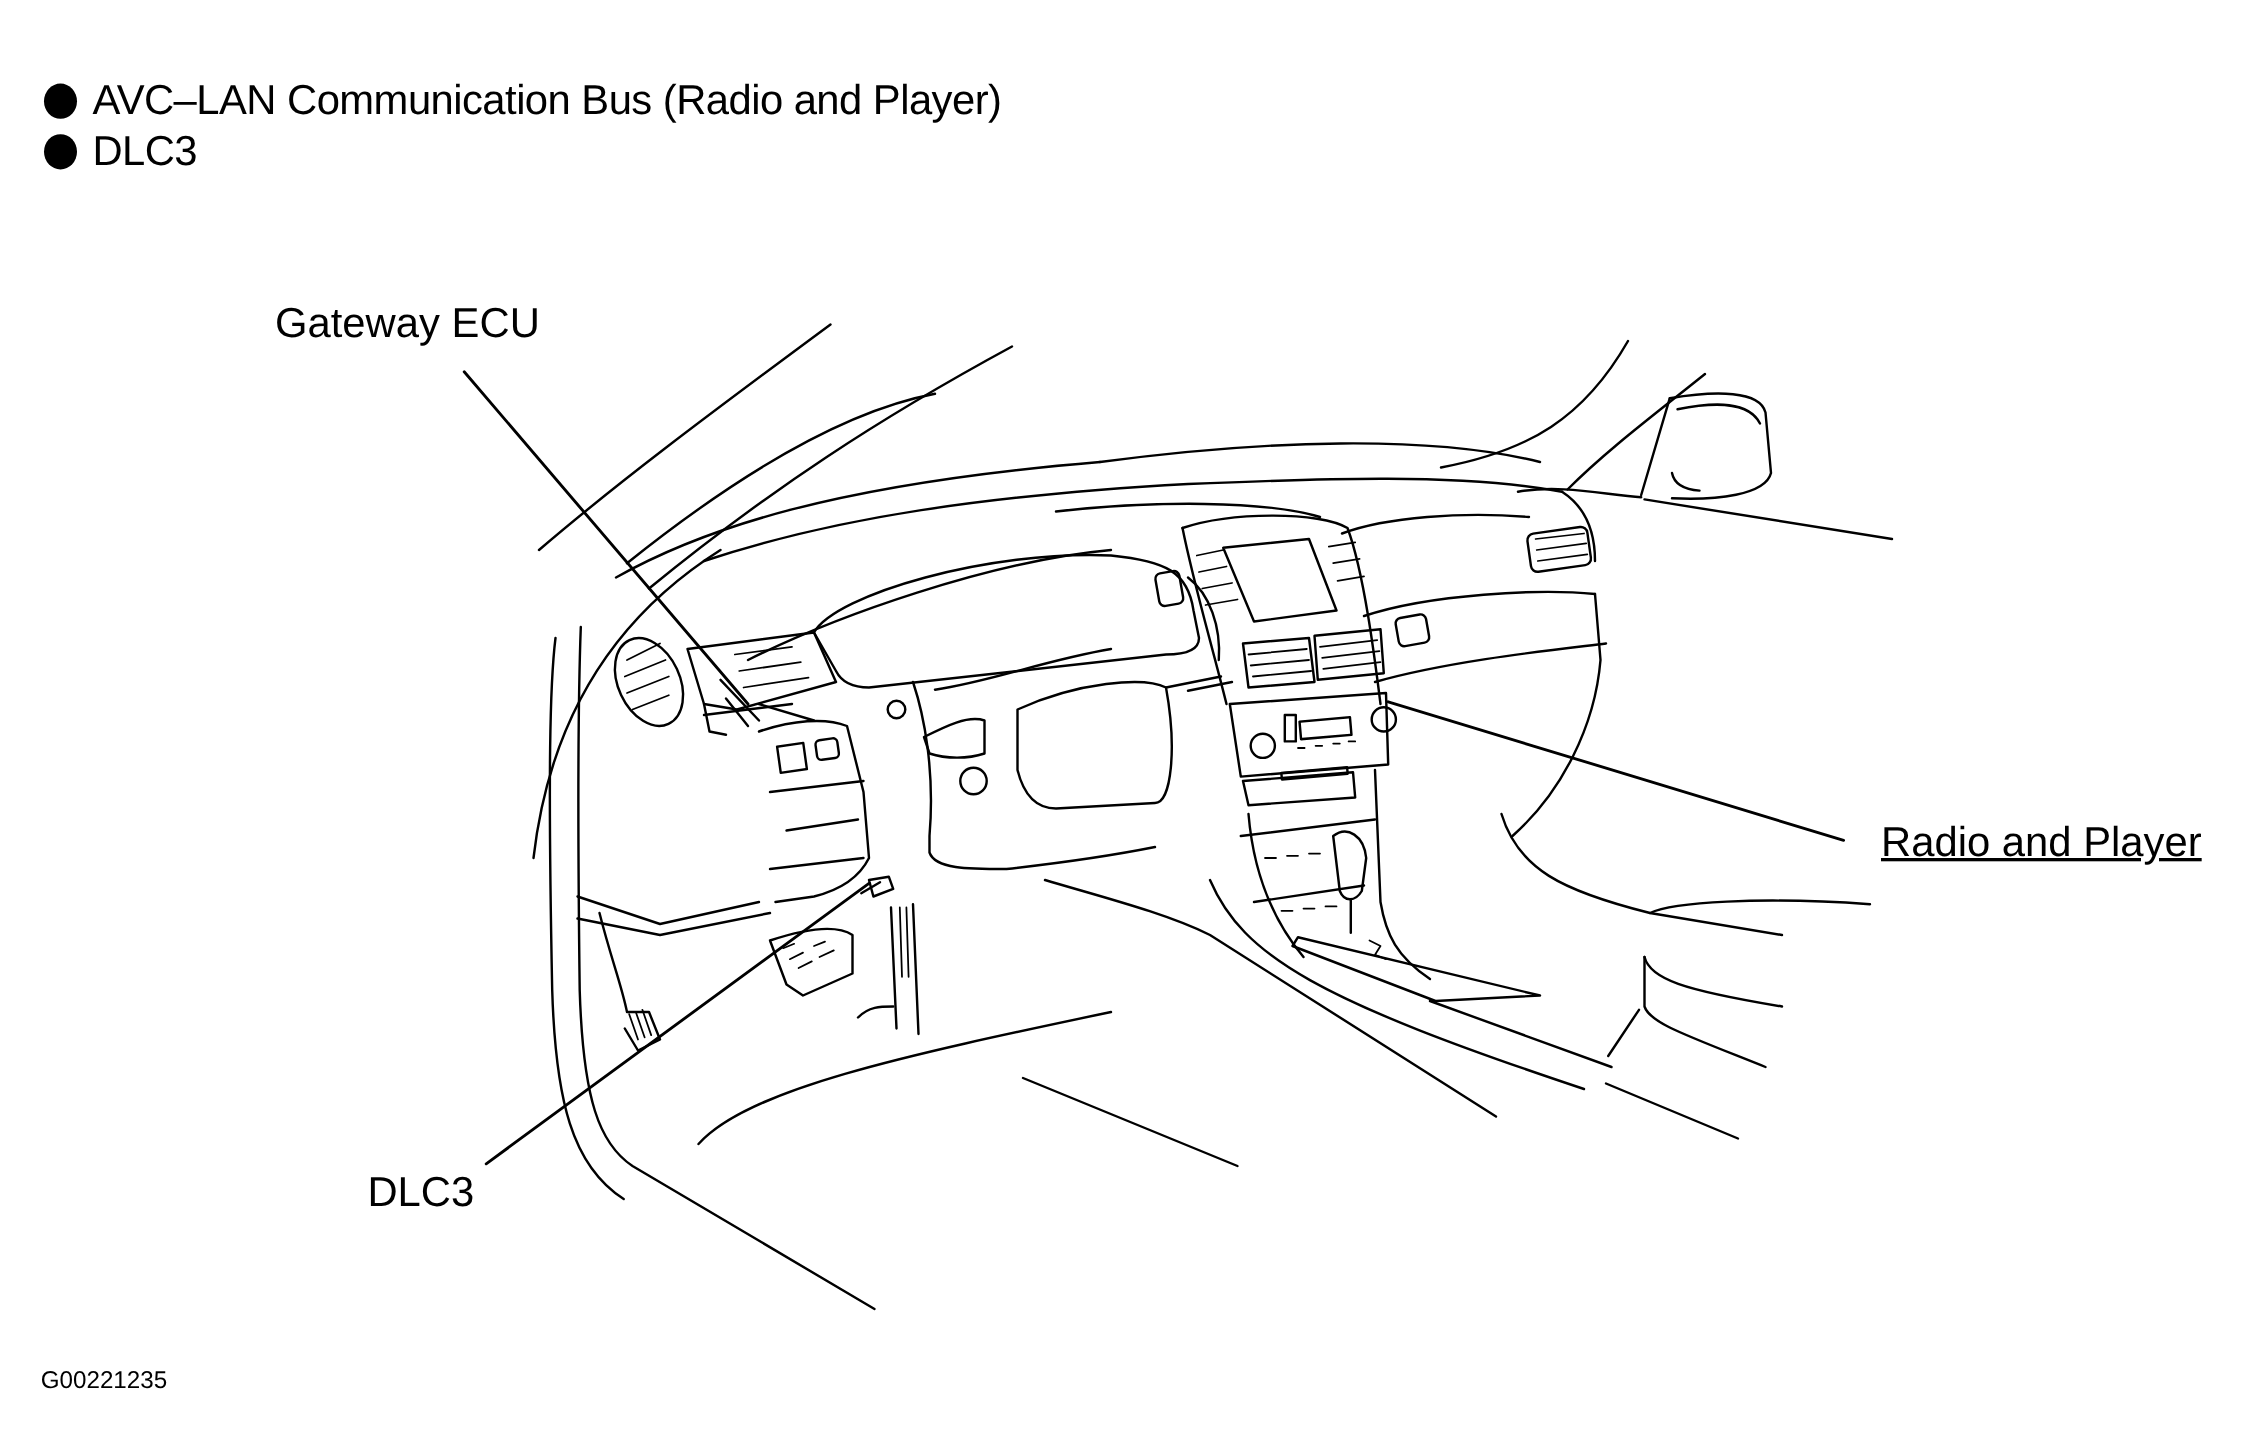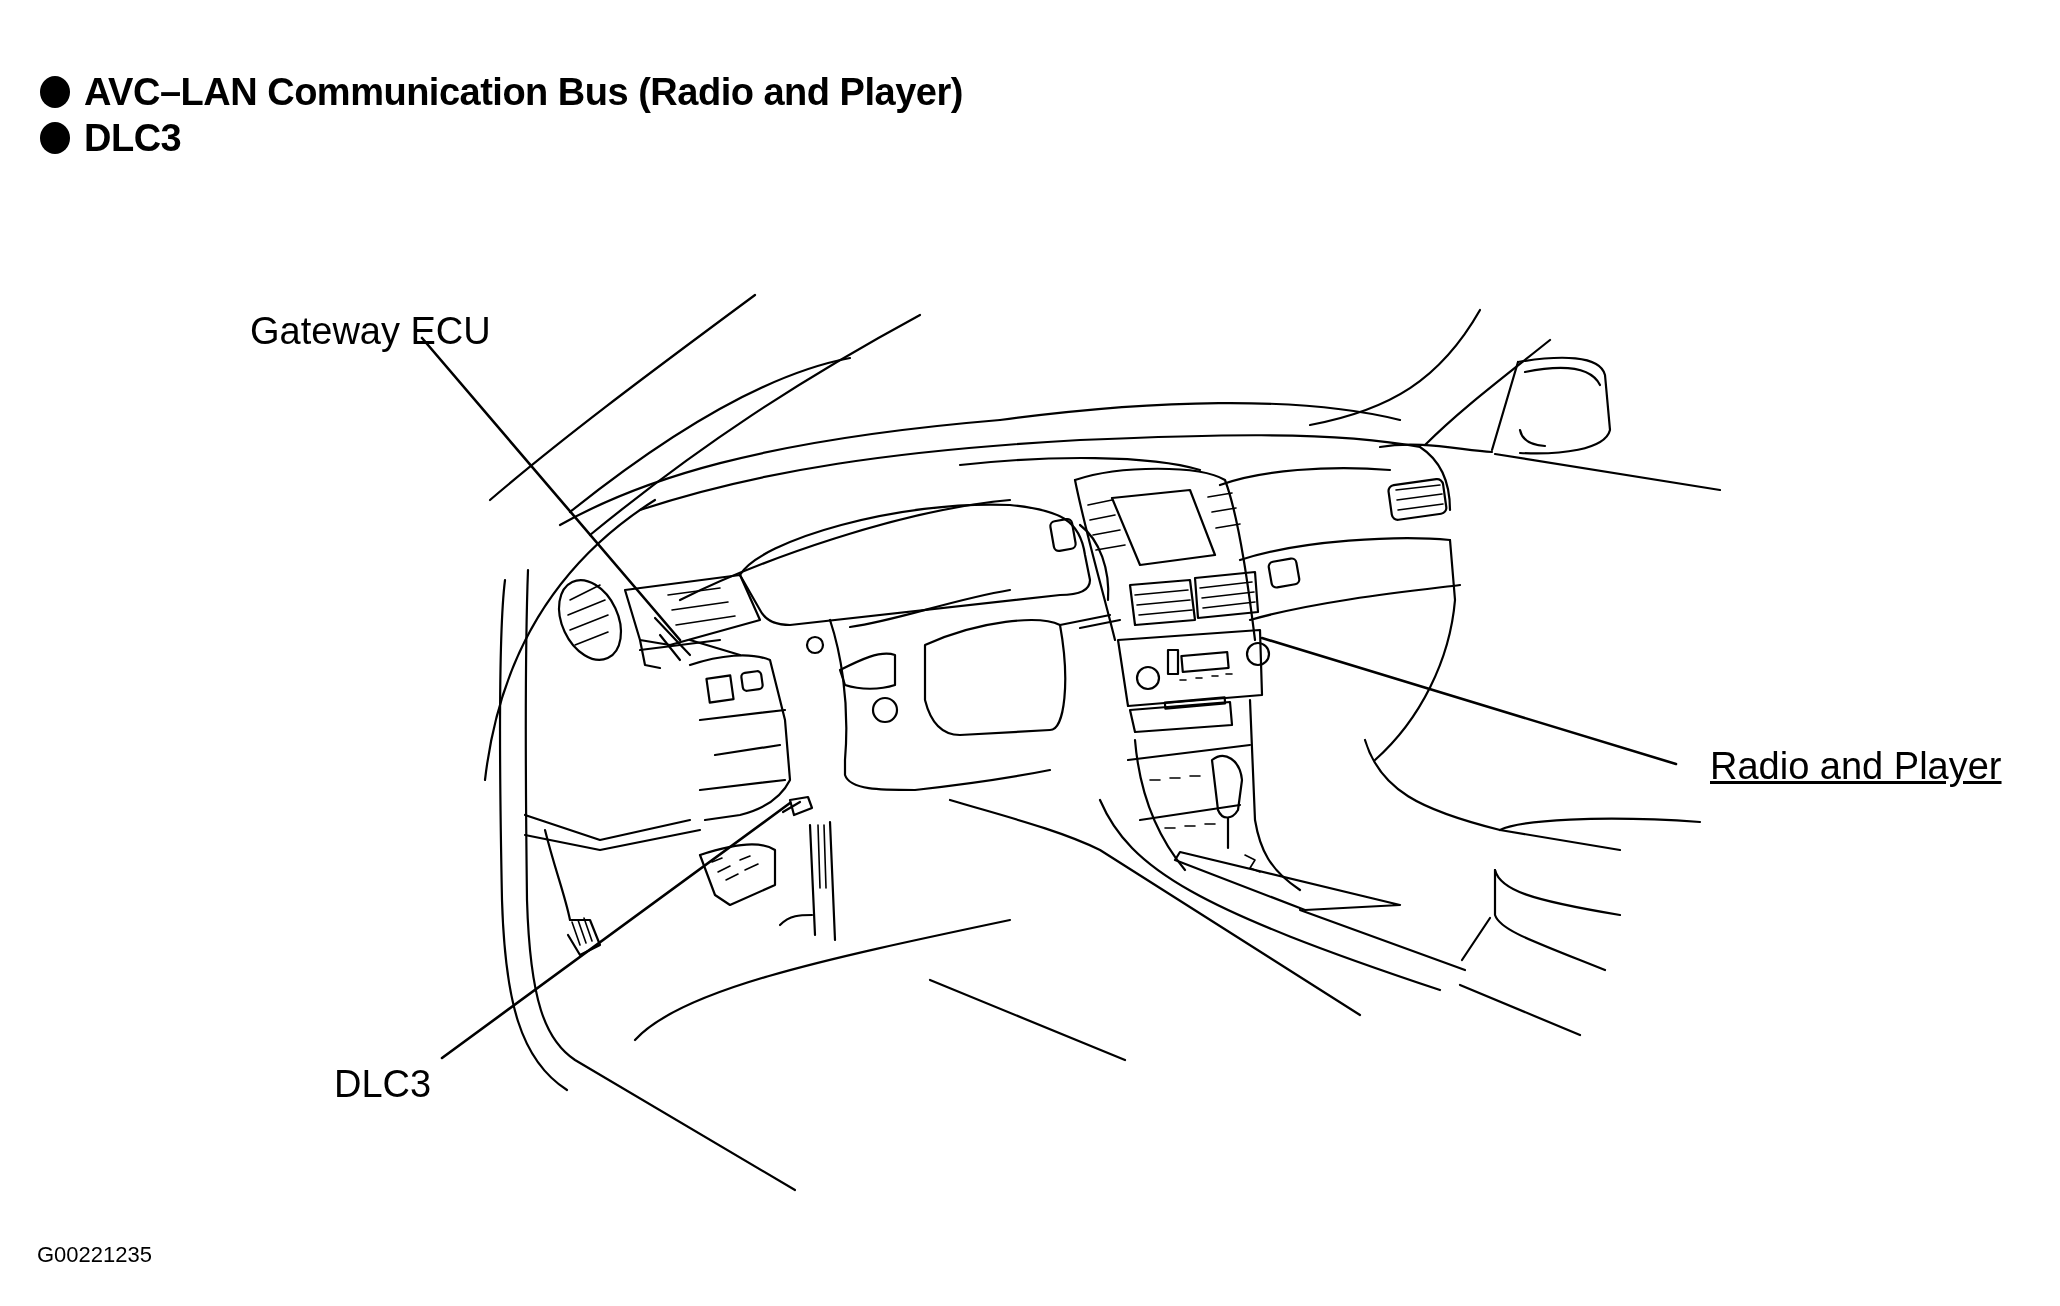--- a/index.html
+++ b/index.html
@@ -1,22 +1,22 @@
 <!DOCTYPE html>
 <html><head>
 <meta charset="utf-8">
 <style>
   html, body { margin: 0; padding: 0; background: #ffffff; }
   body { width: 2060px; height: 1306px; position: relative; overflow: hidden; font-family: "Liberation Sans", sans-serif; color: #000; }
-  .heading { position: absolute; left: 40px; font-family: "Liberation Sans", sans-serif; font-weight: bold; font-size: 38px; line-height: 44px; letter-spacing: -0.5px; display: flex; align-items: center; }
+  .heading { position: absolute; left: 40px; font-family: "Liberation Sans", sans-serif; font-weight: normal; font-size: 38px; line-height: 44px; letter-spacing: -0.5px; display: flex; align-items: center; }
   .bullet { display: inline-block; width: 30px; height: 32px; border-radius: 50%; background: #000; margin-right: 14px; }
   #h1 { top: 70px; }
   #h2 { top: 116px; }
   .label { position: absolute; font-family: "Liberation Sans", sans-serif; font-size: 38px; line-height: 44px; white-space: nowrap; }
-  #lbl-gateway { left: 250px; top: 272px; margin-top: 37px; }
+  #lbl-gateway { left: 250px; top: 272px; }
   #lbl-radio { left: 1710px; top: 744px; text-decoration: underline; }
   #lbl-dlc3 { left: 334px; top: 1062px; }
   #fig-code { position: absolute; left: 37px; top: 1218px; font-size: 22px; font-family: "Liberation Sans", sans-serif; margin-top: 24px; }
   svg#drawing { position: absolute; left: 0; top: 0; }
   svg#drawing path, svg#drawing line, svg#drawing ellipse, svg#drawing rect, svg#drawing circle, svg#drawing polyline { fill: none; stroke: #000; stroke-width: 2.2; stroke-linecap: round; stroke-linejoin: round; }
   svg#drawing .leader { stroke-width: 2.6; }
   svg#drawing .thin { stroke-width: 1.6; }
 </style>
 </head>
 <body>

